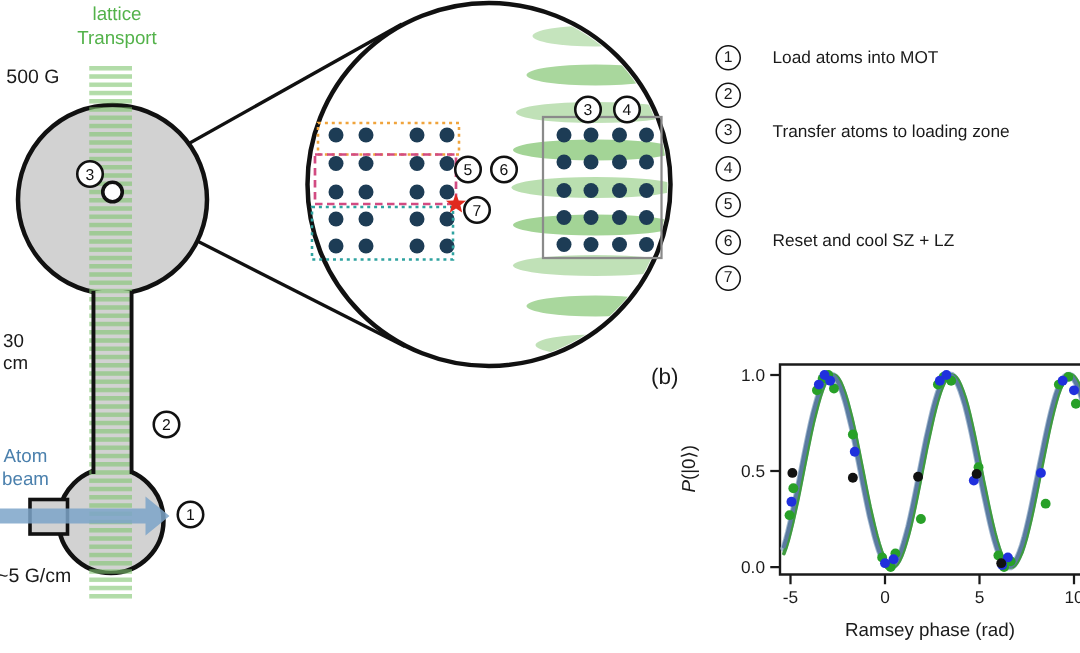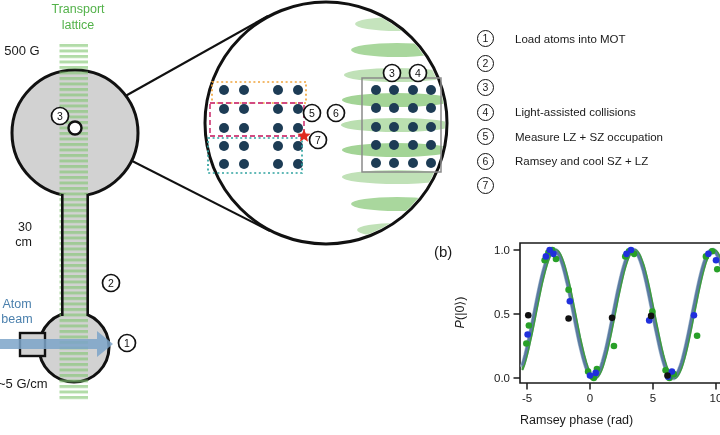--- a/index.html
+++ b/index.html
@@ -2,27 +2,27 @@
 <html><head>
 <meta charset="utf-8">
 <style>
   html,body{margin:0;padding:0;background:#fff;}
   #fig{position:relative;width:720px;height:435px;overflow:hidden;background:#fff;
        font-family:"Liberation Sans",sans-serif;color:#1a1a1a;}
   #fig svg{position:absolute;left:0;top:0;}
   .lbl{position:absolute;white-space:nowrap;}
   .lattice-lbl{left:30px;top:1px;width:96px;text-align:center;font-size:12.5px;line-height:16px;color:#53b24a;}
   .field-lbl{left:-7px;top:43px;font-size:13px;}
-  .dist-lbl{left:2px;top:220px;width:30px;text-align:right;font-size:12.5px;line-height:15px;}
+  .dist-lbl{left:2px;top:220px;width:30px;text-align:left;font-size:12.5px;line-height:15px;}
   .beam-lbl{left:-4px;top:297px;width:42px;text-align:center;font-size:12.5px;line-height:15px;color:#4b80ad;}
   .grad-lbl{left:-2px;top:376px;font-size:13px;}
   .panel-b{left:434px;top:243px;font-size:15px;}
   .ylab{left:429px;top:305px;width:60px;text-align:center;font-size:12.5px;transform:rotate(-90deg);}
   .ylab i{font-style:italic;}
-  .xlab{left:520px;top:413px;width:200px;text-align:left;font-size:12.5px;}
+  .xlab{left:520px;top:413px;width:200px;text-align:center;font-size:12.5px;}
   #steps{position:absolute;left:477px;top:30px;}
   .step-row{position:absolute;left:0;display:flex;align-items:center;white-space:nowrap;}
   .step-num{display:inline-block;width:15px;height:15px;border:1.6px solid #111;border-radius:50%;
             text-align:center;font-size:10.5px;line-height:15px;flex:0 0 auto;}
   .step-txt{margin-left:11px;font-size:11.5px;padding-left:10px;}
 </style>
 </head>
 <body>
 
 <div id="fig">
@@ -202,22 +202,22 @@
           <circle cx="528.26" cy="315.28" r="3.3" fill="#111111"></circle>
           <circle cx="568.58" cy="318.48" r="3.3" fill="#111111"></circle>
           <circle cx="612.05" cy="317.84000000000003" r="3.3" fill="#111111"></circle>
           <circle cx="651.11" cy="315.92" r="3.3" fill="#111111"></circle>
           <circle cx="667.49" cy="375.44" r="3.3" fill="#111111"></circle>
         </g>
     </g>
   </svg>
 
   <div class="lbl lattice-lbl">
+    <div>lattice</div>
     <div>Transport</div>
-    <div>lattice</div>
   </div>
   <div class="lbl field-lbl">= 500 G</div>
   <div class="lbl dist-lbl">
     <div>30</div>
     <div>cm</div>
   </div>
   <div class="lbl beam-lbl">
     <div>Atom</div>
     <div>beam</div>
   </div>
@@ -226,32 +226,31 @@
   <div id="steps">
       <div class="step-row" style="top: 0px;">
         <span class="step-num">1</span>
         <span class="step-txt">Load atoms into MOT</span>
       </div>
       <div class="step-row" style="top: 24.5px;">
         <span class="step-num">2</span>
       </div>
       <div class="step-row" style="top: 49px;">
         <span class="step-num">3</span>
+        <span class="step-txt">Transfer atoms to loading zone</span>
       </div>
       <div class="step-row" style="top: 73.5px;">
         <span class="step-num">4</span>
-        <span class="step-txt">Light-assisted collisions</span>
       </div>
       <div class="step-row" style="top: 98px;">
         <span class="step-num">5</span>
-        <span class="step-txt">Measure LZ + SZ occupation</span>
       </div>
       <div class="step-row" style="top: 122.5px;">
         <span class="step-num">6</span>
-        <span class="step-txt">Ramsey and cool SZ + LZ</span>
+        <span class="step-txt">Reset and cool SZ + LZ</span>
       </div>
       <div class="step-row" style="top: 147px;">
         <span class="step-num">7</span>
       </div>
     </div>
 
   <div class="lbl panel-b">(b)</div>
   <div class="lbl ylab"><i>P</i><span>(|0⟩)</span></div>
   <div class="lbl xlab">Ramsey phase (rad)</div>
 </div>

